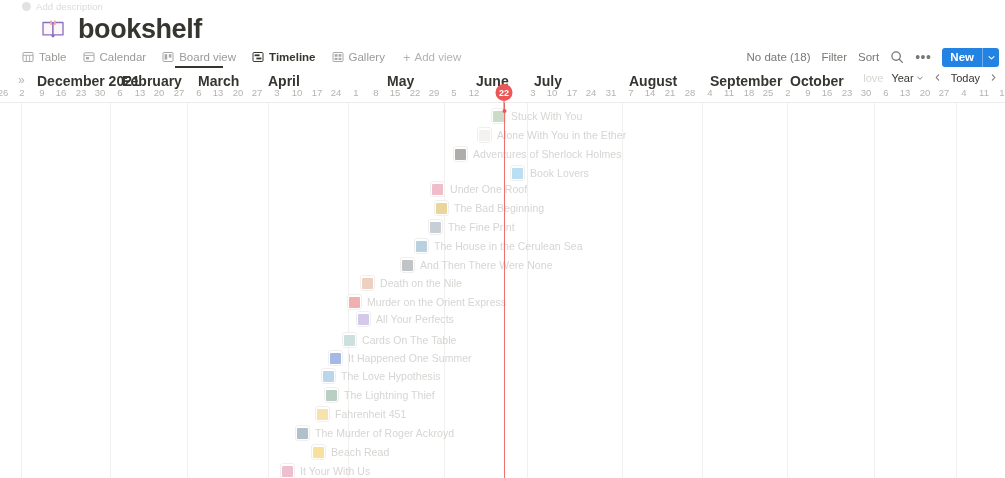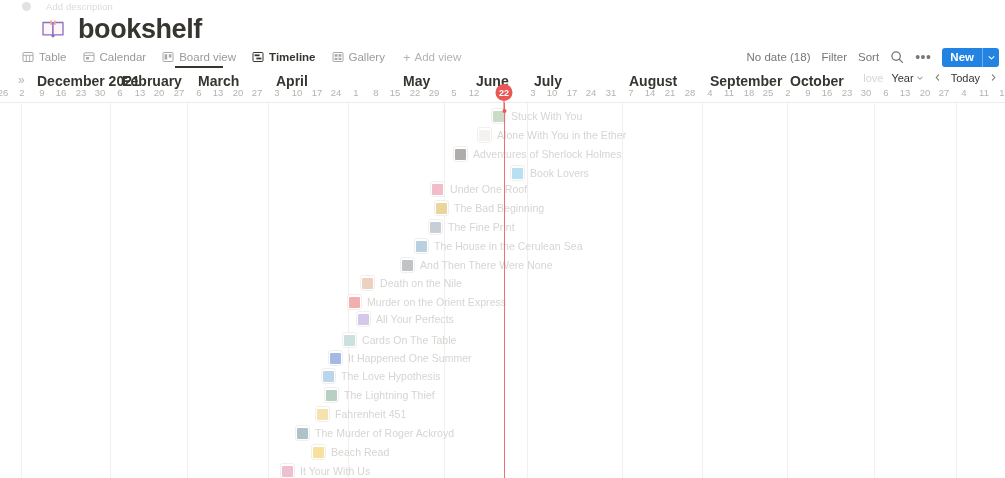--- a/index.html
+++ b/index.html
@@ -15,21 +15,21 @@
   
   .desc-row {
     position: absolute; left: 22px; top: 0px;
     display: flex; align-items: center; gap: 5px;
     height: 12px;
   }
   .desc-icon {
     width: 9px; height: 9px; border-radius: 50%;
     background: #e3e2e0; display: inline-block;
   }
-  .desc-text { font-size: 9.5px; color: #dcdbd8; letter-spacing: .1px; white-space: nowrap; margin-left: 10px; }
+  .desc-text { font-size: 9.5px; color: #dcdbd8; letter-spacing: .1px; white-space: nowrap; }
 
   
   .title-row {
     position: absolute; left: 40px; top: 12px;
     display: flex; align-items: center; gap: 12px; height: 34px;
   }
   .title-emoji { width: 26px; height: 26px; position: relative; flex: none; }
   .page-title {
     font-size: 27px; font-weight: bold; color: #37352f;
     letter-spacing: -0.4px; line-height: 30px;
@@ -245,22 +245,22 @@
       </span>
     </span>
   </div>
 
   <div class="tl-header">
     <div class="months" id="months">
       <span class="month-lbl" style="left:18px;top:3px;color:#b4b3b0;font-weight:normal;font-size:12px;">»</span>
     <span class="month-lbl" style="left: 37px;">December 2021</span>
         <span class="month-lbl" style="left: 122px;">February</span>
         <span class="month-lbl" style="left: 198px;">March</span>
-        <span class="month-lbl" style="left: 276px;">April</span>
-        <span class="month-lbl" style="left: 364px; padding-left: 39px;">May</span>
+        <span class="month-lbl" style="left: 268px;">April</span>
+        <span class="month-lbl" style="left: 348px; padding-left: 39px;">May</span>
         <span class="month-lbl" style="left: 476px;">June</span>
         <span class="month-lbl" style="left: 534px;">July</span>
         <span class="month-lbl" style="left: 629px;">August</span>
         <span class="month-lbl" style="left: 710px;">September</span>
         <span class="month-lbl" style="left: 790px;">October</span>
       </div>
     <div class="days" id="days">
         <span class="day-lbl" style="left: 3px;">26</span>
         <span class="day-lbl" style="left: 22px;">2</span>
         <span class="day-lbl" style="left: 42px;">9</span>

